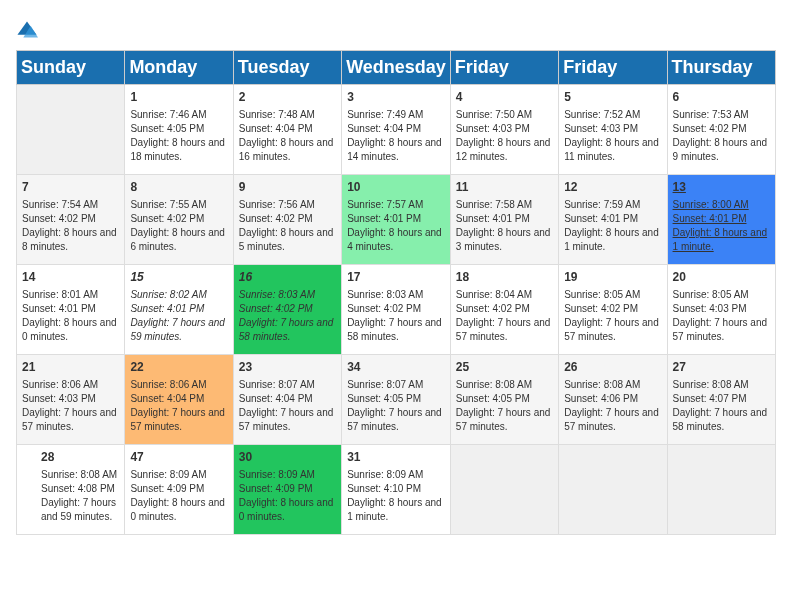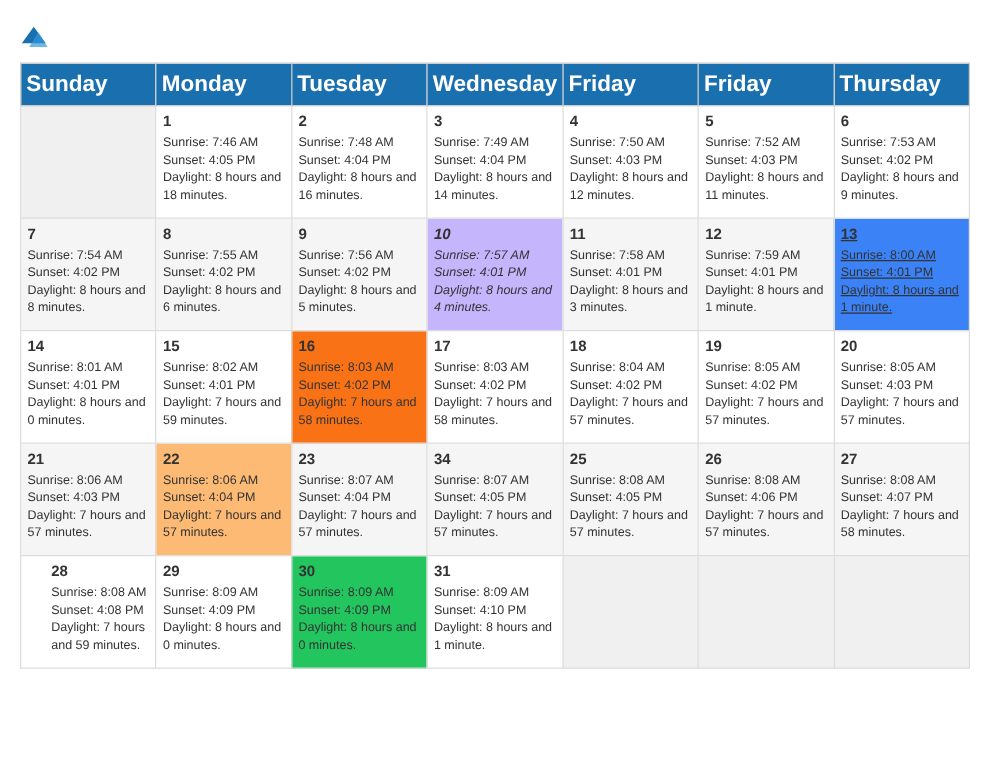--- a/index.html
+++ b/index.html
@@ -157,21 +157,21 @@
           <div class="day-info">Sunrise: 7:54 AM<br>Sunset: 4:02 PM<br>Daylight: 8 hours and 8 minutes.</div>
         </td>
         <td style="background: rgb(245, 245, 245);">
           <span class="day-num">8</span>
           <div class="day-info">Sunrise: 7:55 AM<br>Sunset: 4:02 PM<br>Daylight: 8 hours and 6 minutes.</div>
         </td>
         <td style="background: rgb(245, 245, 245);">
           <span class="day-num">9</span>
           <div class="day-info">Sunrise: 7:56 AM<br>Sunset: 4:02 PM<br>Daylight: 8 hours and 5 minutes.</div>
         </td>
-        <td style="background: #c4b5fd; font-style: italic;">
+        <td style="background: #86efac;">
           <span class="day-num">10</span>
           <div class="day-info">Sunrise: 7:57 AM<br>Sunset: 4:01 PM<br>Daylight: 8 hours and 4 minutes.</div>
         </td>
         <td style="background: rgb(245, 245, 245);">
           <span class="day-num">11</span>
           <div class="day-info">Sunrise: 7:58 AM<br>Sunset: 4:01 PM<br>Daylight: 8 hours and 3 minutes.</div>
         </td>
         <td style="background: rgb(245, 245, 245);">
           <span class="day-num">12</span>
           <div class="day-info">Sunrise: 7:59 AM<br>Sunset: 4:01 PM<br>Daylight: 8 hours and 1 minute.</div>
@@ -179,25 +179,25 @@
         <td style="background: #3b82f6; text-decoration: underline;">
           <span class="day-num">13</span>
           <div class="day-info">Sunrise: 8:00 AM<br>Sunset: 4:01 PM<br>Daylight: 8 hours and 1 minute.</div>
         </td>
       </tr>
       <tr>
         <td style="background: rgb(255, 255, 255);">
           <span class="day-num">14</span>
           <div class="day-info">Sunrise: 8:01 AM<br>Sunset: 4:01 PM<br>Daylight: 8 hours and 0 minutes.</div>
         </td>
-        <td style="background: rgb(255, 255, 255);">
+        <td style="background: rgb(255, 255, 255); font-style: italic;">
           <span class="day-num">15</span>
           <div class="day-info">Sunrise: 8:02 AM<br>Sunset: 4:01 PM<br>Daylight: 7 hours and 59 minutes.</div>
         </td>
-        <td style="background: #f97316;">
+        <td style="background: #22c55e; font-style: italic;">
           <span class="day-num">16</span>
           <div class="day-info">Sunrise: 8:03 AM<br>Sunset: 4:02 PM<br>Daylight: 7 hours and 58 minutes.</div>
         </td>
         <td style="background: rgb(255, 255, 255);">
           <span class="day-num">17</span>
           <div class="day-info">Sunrise: 8:03 AM<br>Sunset: 4:02 PM<br>Daylight: 7 hours and 58 minutes.</div>
         </td>
         <td style="background: rgb(255, 255, 255);">
           <span class="day-num">18</span>
           <div class="day-info">Sunrise: 8:04 AM<br>Sunset: 4:02 PM<br>Daylight: 7 hours and 57 minutes.</div>
@@ -240,21 +240,21 @@
           <span class="day-num">27</span>
           <div class="day-info">Sunrise: 8:08 AM<br>Sunset: 4:07 PM<br>Daylight: 7 hours and 58 minutes.</div>
         </td>
       </tr>
       <tr>
         <td style="background: rgb(255, 255, 255); padding-left: 24px;">
           <span class="day-num">28</span>
           <div class="day-info">Sunrise: 8:08 AM<br>Sunset: 4:08 PM<br>Daylight: 7 hours and 59 minutes.</div>
         </td>
         <td style="background: rgb(255, 255, 255);">
-          <span class="day-num">29</span>
+          <span class="day-num">47</span>
           <div class="day-info">Sunrise: 8:09 AM<br>Sunset: 4:09 PM<br>Daylight: 8 hours and 0 minutes.</div>
         </td>
         <td style="background: #22c55e;">
           <span class="day-num">30</span>
           <div class="day-info">Sunrise: 8:09 AM<br>Sunset: 4:09 PM<br>Daylight: 8 hours and 0 minutes.</div>
         </td>
         <td style="background: rgb(255, 255, 255);">
           <span class="day-num">31</span>
           <div class="day-info">Sunrise: 8:09 AM<br>Sunset: 4:10 PM<br>Daylight: 8 hours and 1 minute.</div>
         </td>

